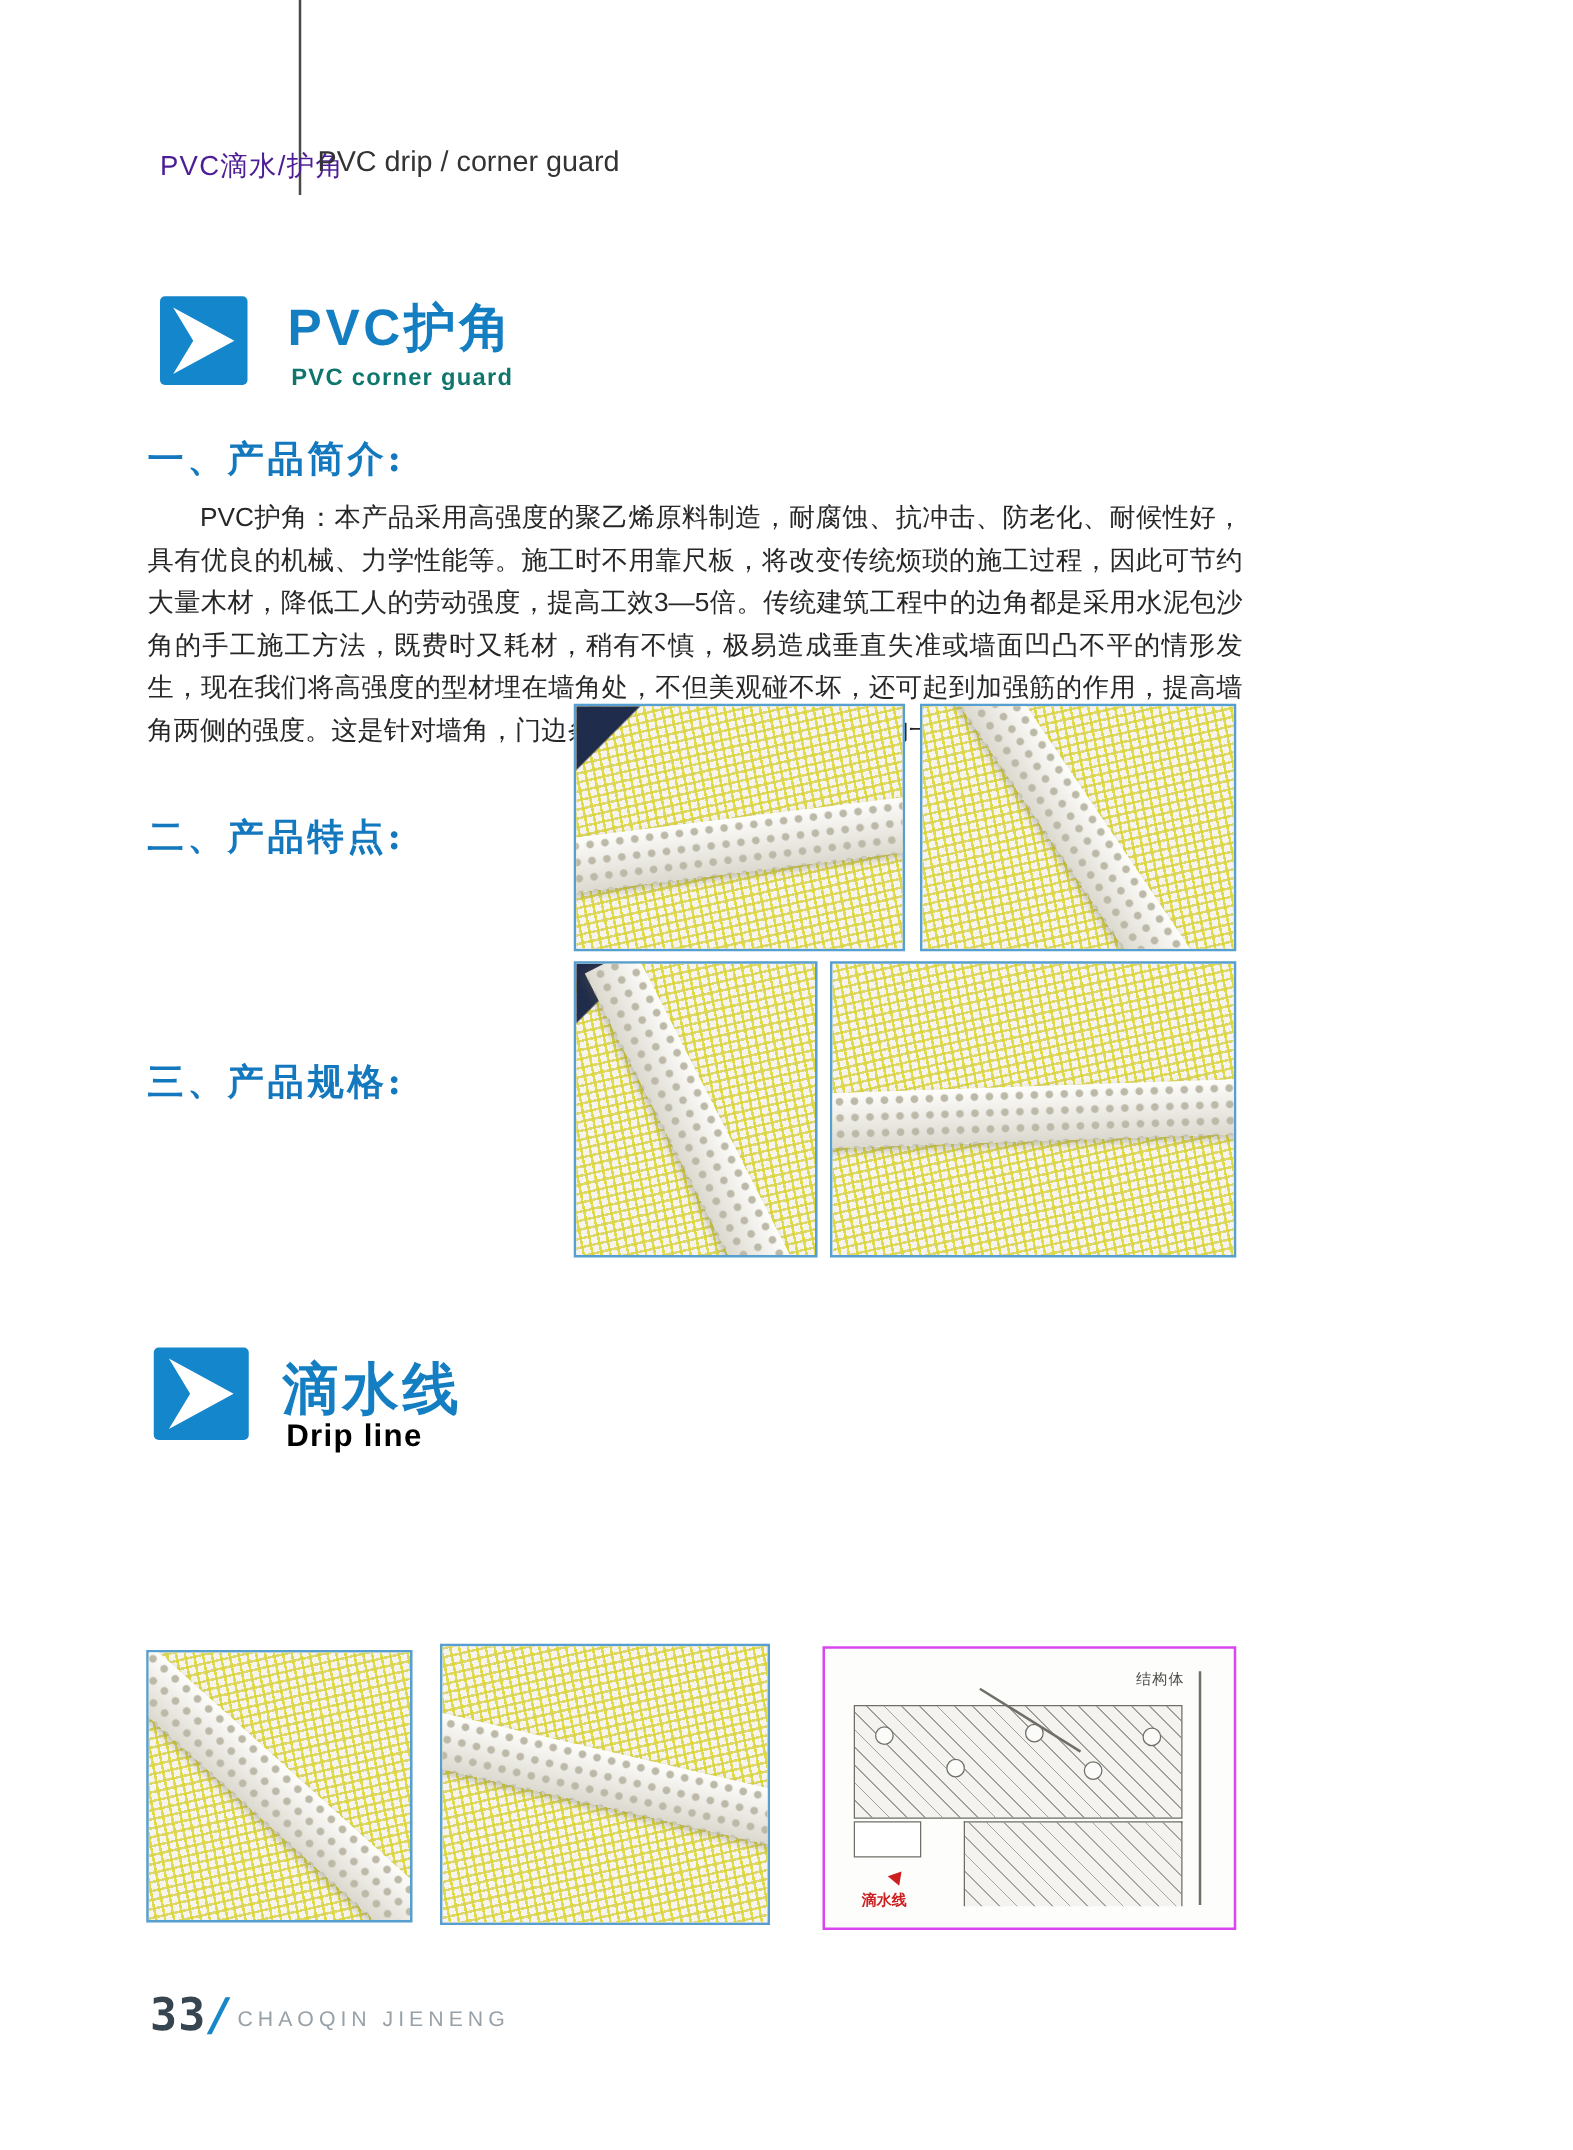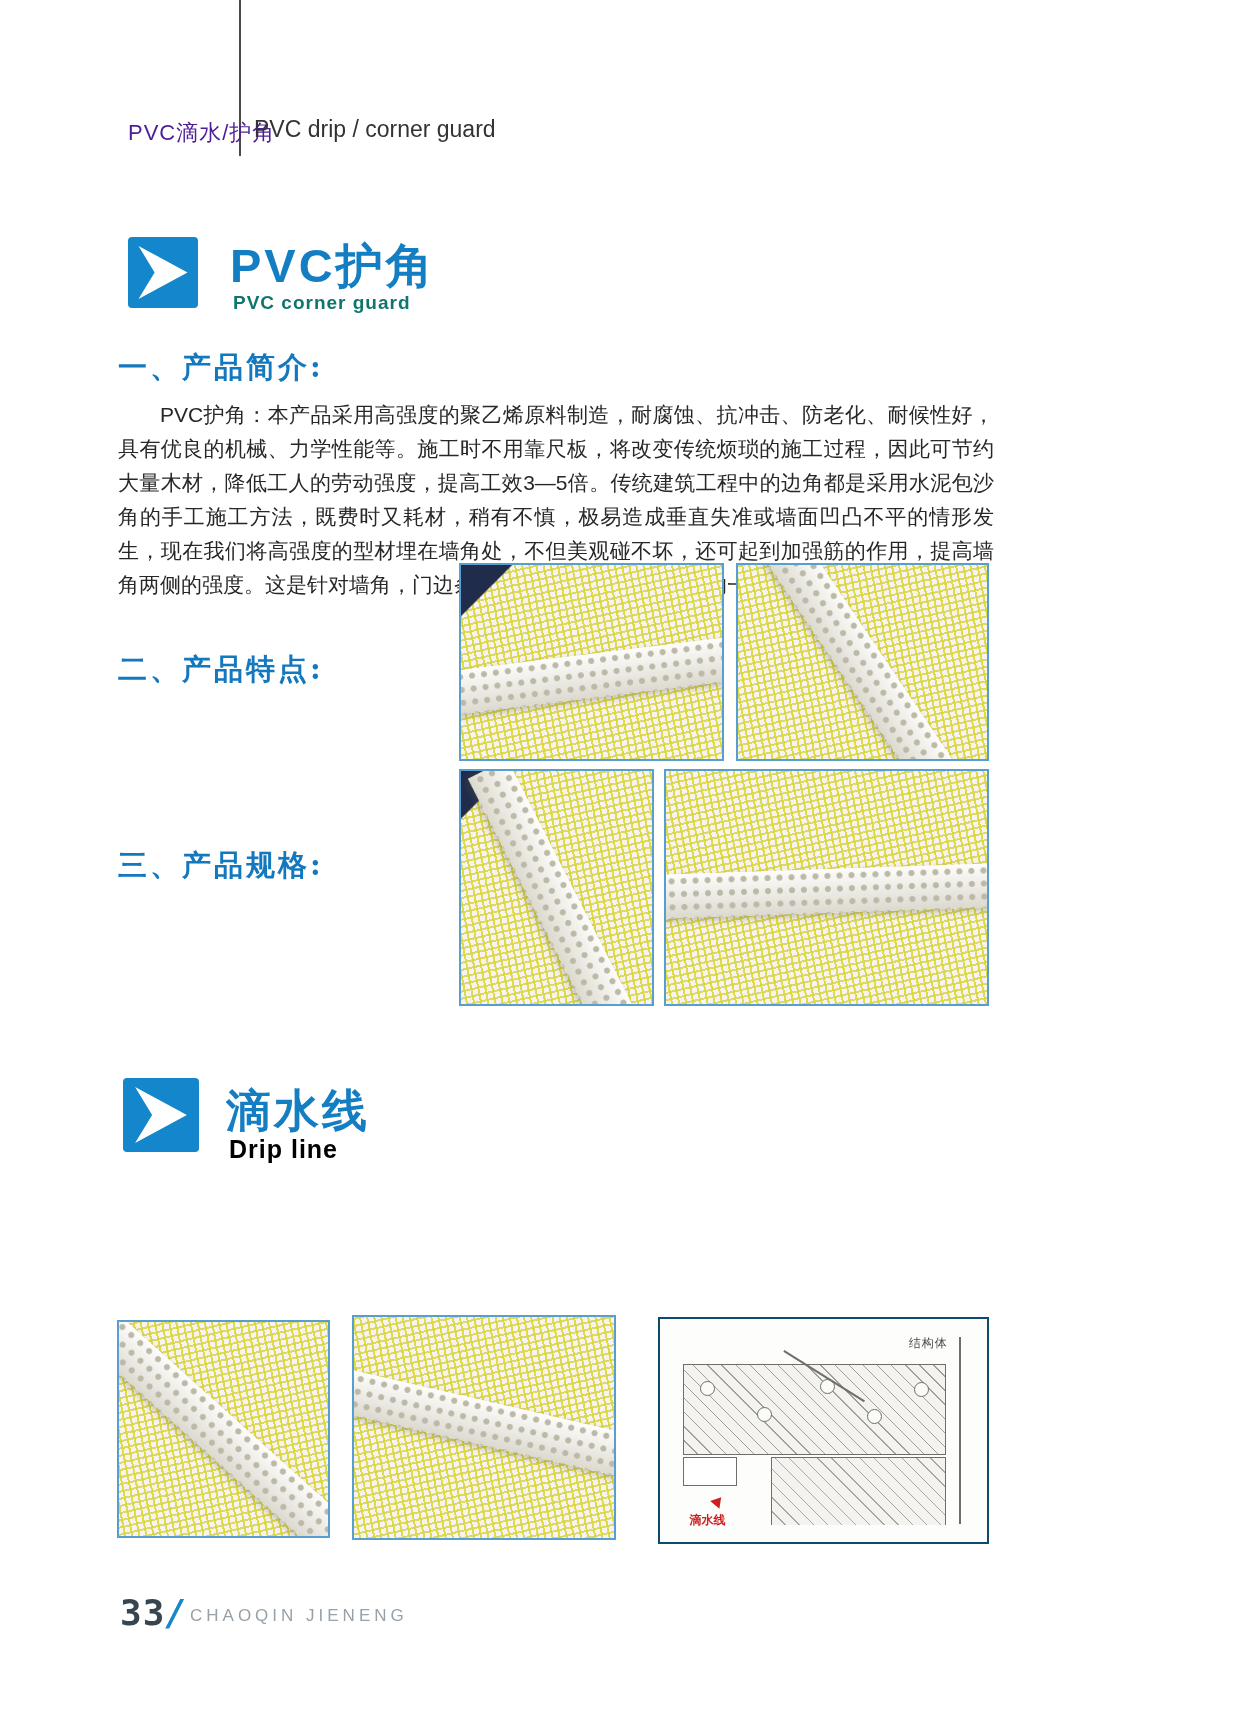--- a/index.html
+++ b/index.html
@@ -12,21 +12,21 @@
   
   .hdr-divider{left:239px; top:0; width:2px; height:156px; background:#4a4a4a;}
   .hdr-cn{left:128px; top:118px; font-size:22px; color:#4c1d95; letter-spacing:1px;}
   .hdr-en{left:254px; top:116px; font-size:23px; color:#333333;}
   
   .badge{background:#1486cb; border-radius:4px;}
   .badge svg{width:100%; height:100%; display:block;}
   .corner-badge{left:128px; top:237px; width:70px; height:71px;}
   .drip-badge{left:123px; top:1078px; width:76px; height:74px;}
   .big-title{font-weight:bold; color:#147ec2; letter-spacing:3px; line-height:1;}
-  .corner-title{left:230px; top:242px; font-size:47px;}
+  .corner-title{left:230px; top:242px; font-size:41px;}
   .corner-sub{left:233px; top:292px; font-size:19px; font-weight:bold; color:#0f766e; letter-spacing:1px;}
   .drip-title{left:226px; top:1088px; font-size:45px;}
   .drip-sub{left:229px; top:1135px; font-size:25px; font-weight:bold; color:#000000; letter-spacing:1px;}
   
   .sec-heading{
     font-family:"DejaVu Serif","Liberation Serif",serif; font-weight:bold;
     color:#1478be; font-size:29px; letter-spacing:3px;
   }
   .h-intro{left:118px; top:348px;text-align:center;}
   .h-feat{left:118px; top:650px;}
@@ -56,21 +56,21 @@
     background-size:12px 13px,100% 100%;
     box-shadow:0 3px 7px rgba(90,88,60,.35);
   }
   .photo-a{left:459px; top:563px; width:265px; height:198px;}
   .photo-b{left:736px; top:563px; width:253px; height:198px;}
   .photo-c{left:459px; top:769px; width:195px; height:237px;}
   .photo-d{left:664px; top:769px; width:325px; height:237px;}
   .photo-e{left:117px; top:1320px; width:213px; height:218px;}
   .photo-f{left:352px; top:1315px; width:264px; height:225px;}
   
-  .diagram{left:658px; top:1317px; width:327px; height:223px; border:2px solid #0c4a6e; background:#fdfdfc;}
+  .diagram{left:658px; top:1317px; width:327px; height:223px; border:2px solid #d946ef; background:#fdfdfc;}
   .slab{position:absolute; left:7%; top:20%; width:80%; height:40%;
     border:1.5px solid #6f6f68;
     background-image:repeating-linear-gradient(45deg, rgba(0,0,0,0) 0 9px, #a0a098 9px 10px);
     background-color:#f4f3ef;}
   .rebar{position:absolute; width:13px; height:13px; border:1.5px solid #6f6f68; border-radius:50%; background:#fbfbf9;}
   .leader{position:absolute; width:95px; height:1.5px; background:#6f6f68; transform:rotate(32deg); transform-origin:left center;}
   .diag-label{position:absolute; font-size:12px; color:#4c4c46; letter-spacing:1px;}
   .wall{position:absolute; left:34%; top:62%; width:53%; height:30%;
     border:1.5px solid #6f6f68; border-bottom:none;
     background-image:repeating-linear-gradient(45deg, rgba(0,0,0,0) 0 9px, #a8a8a0 9px 10px);

